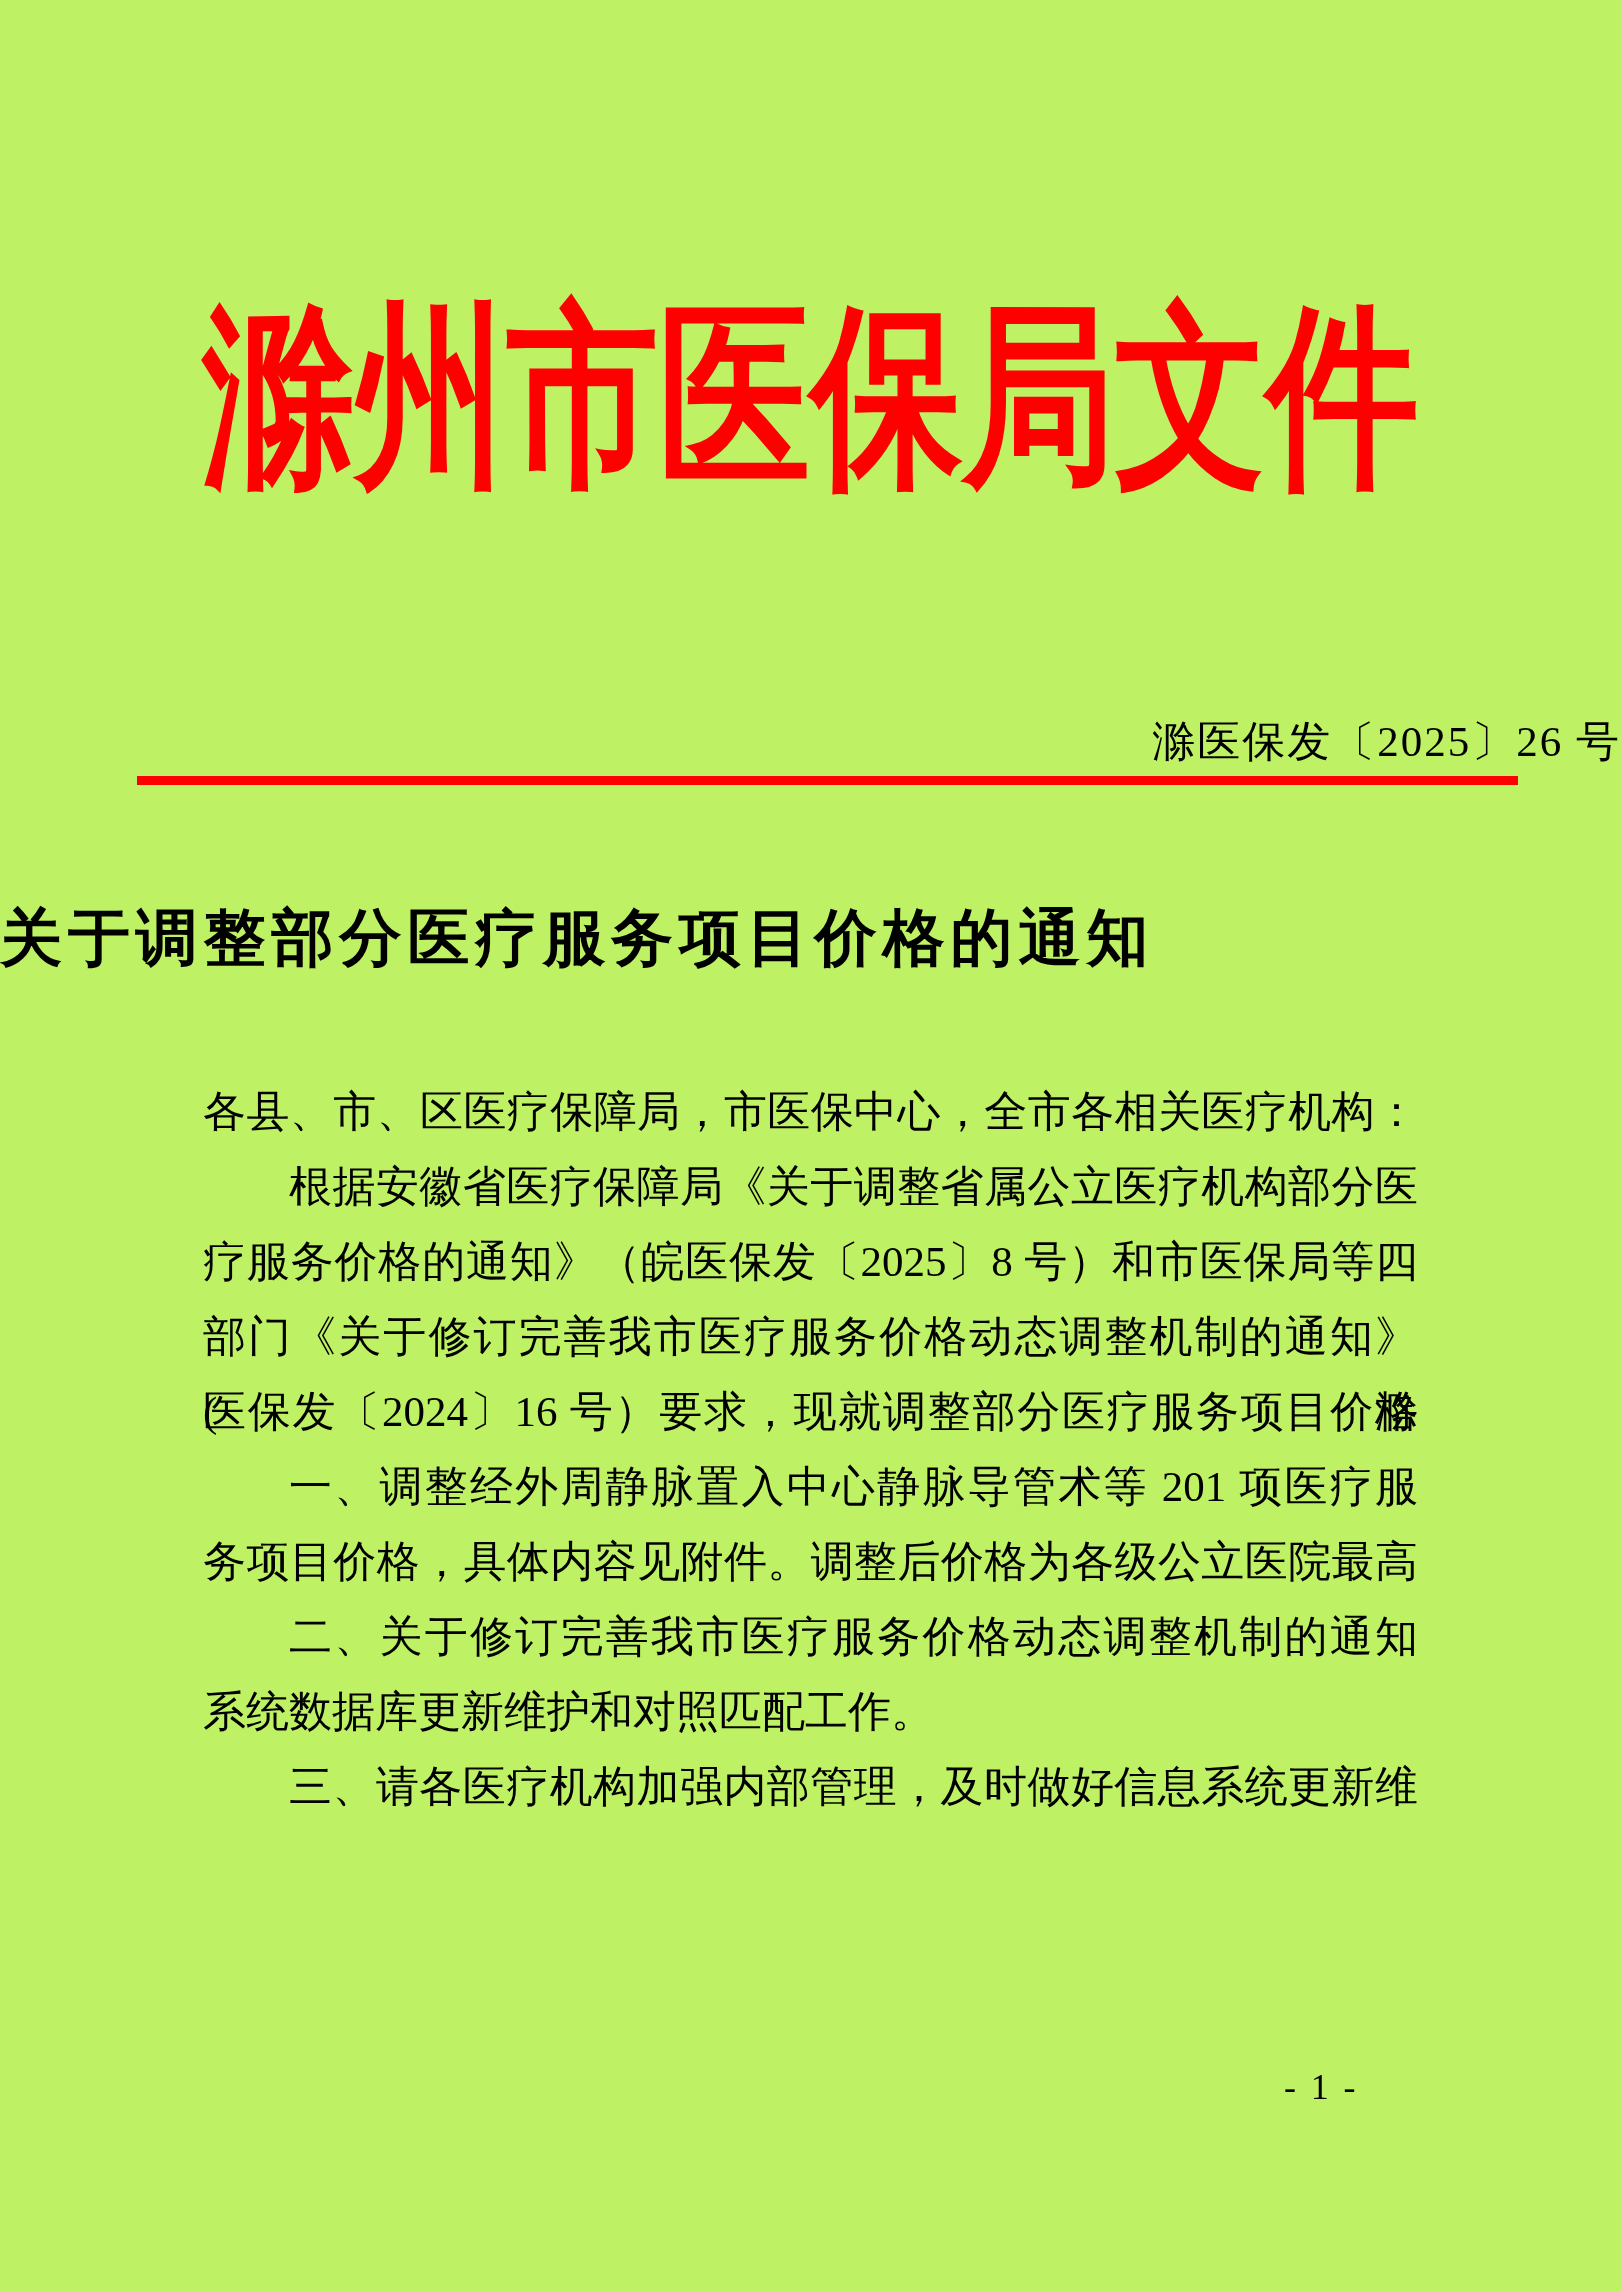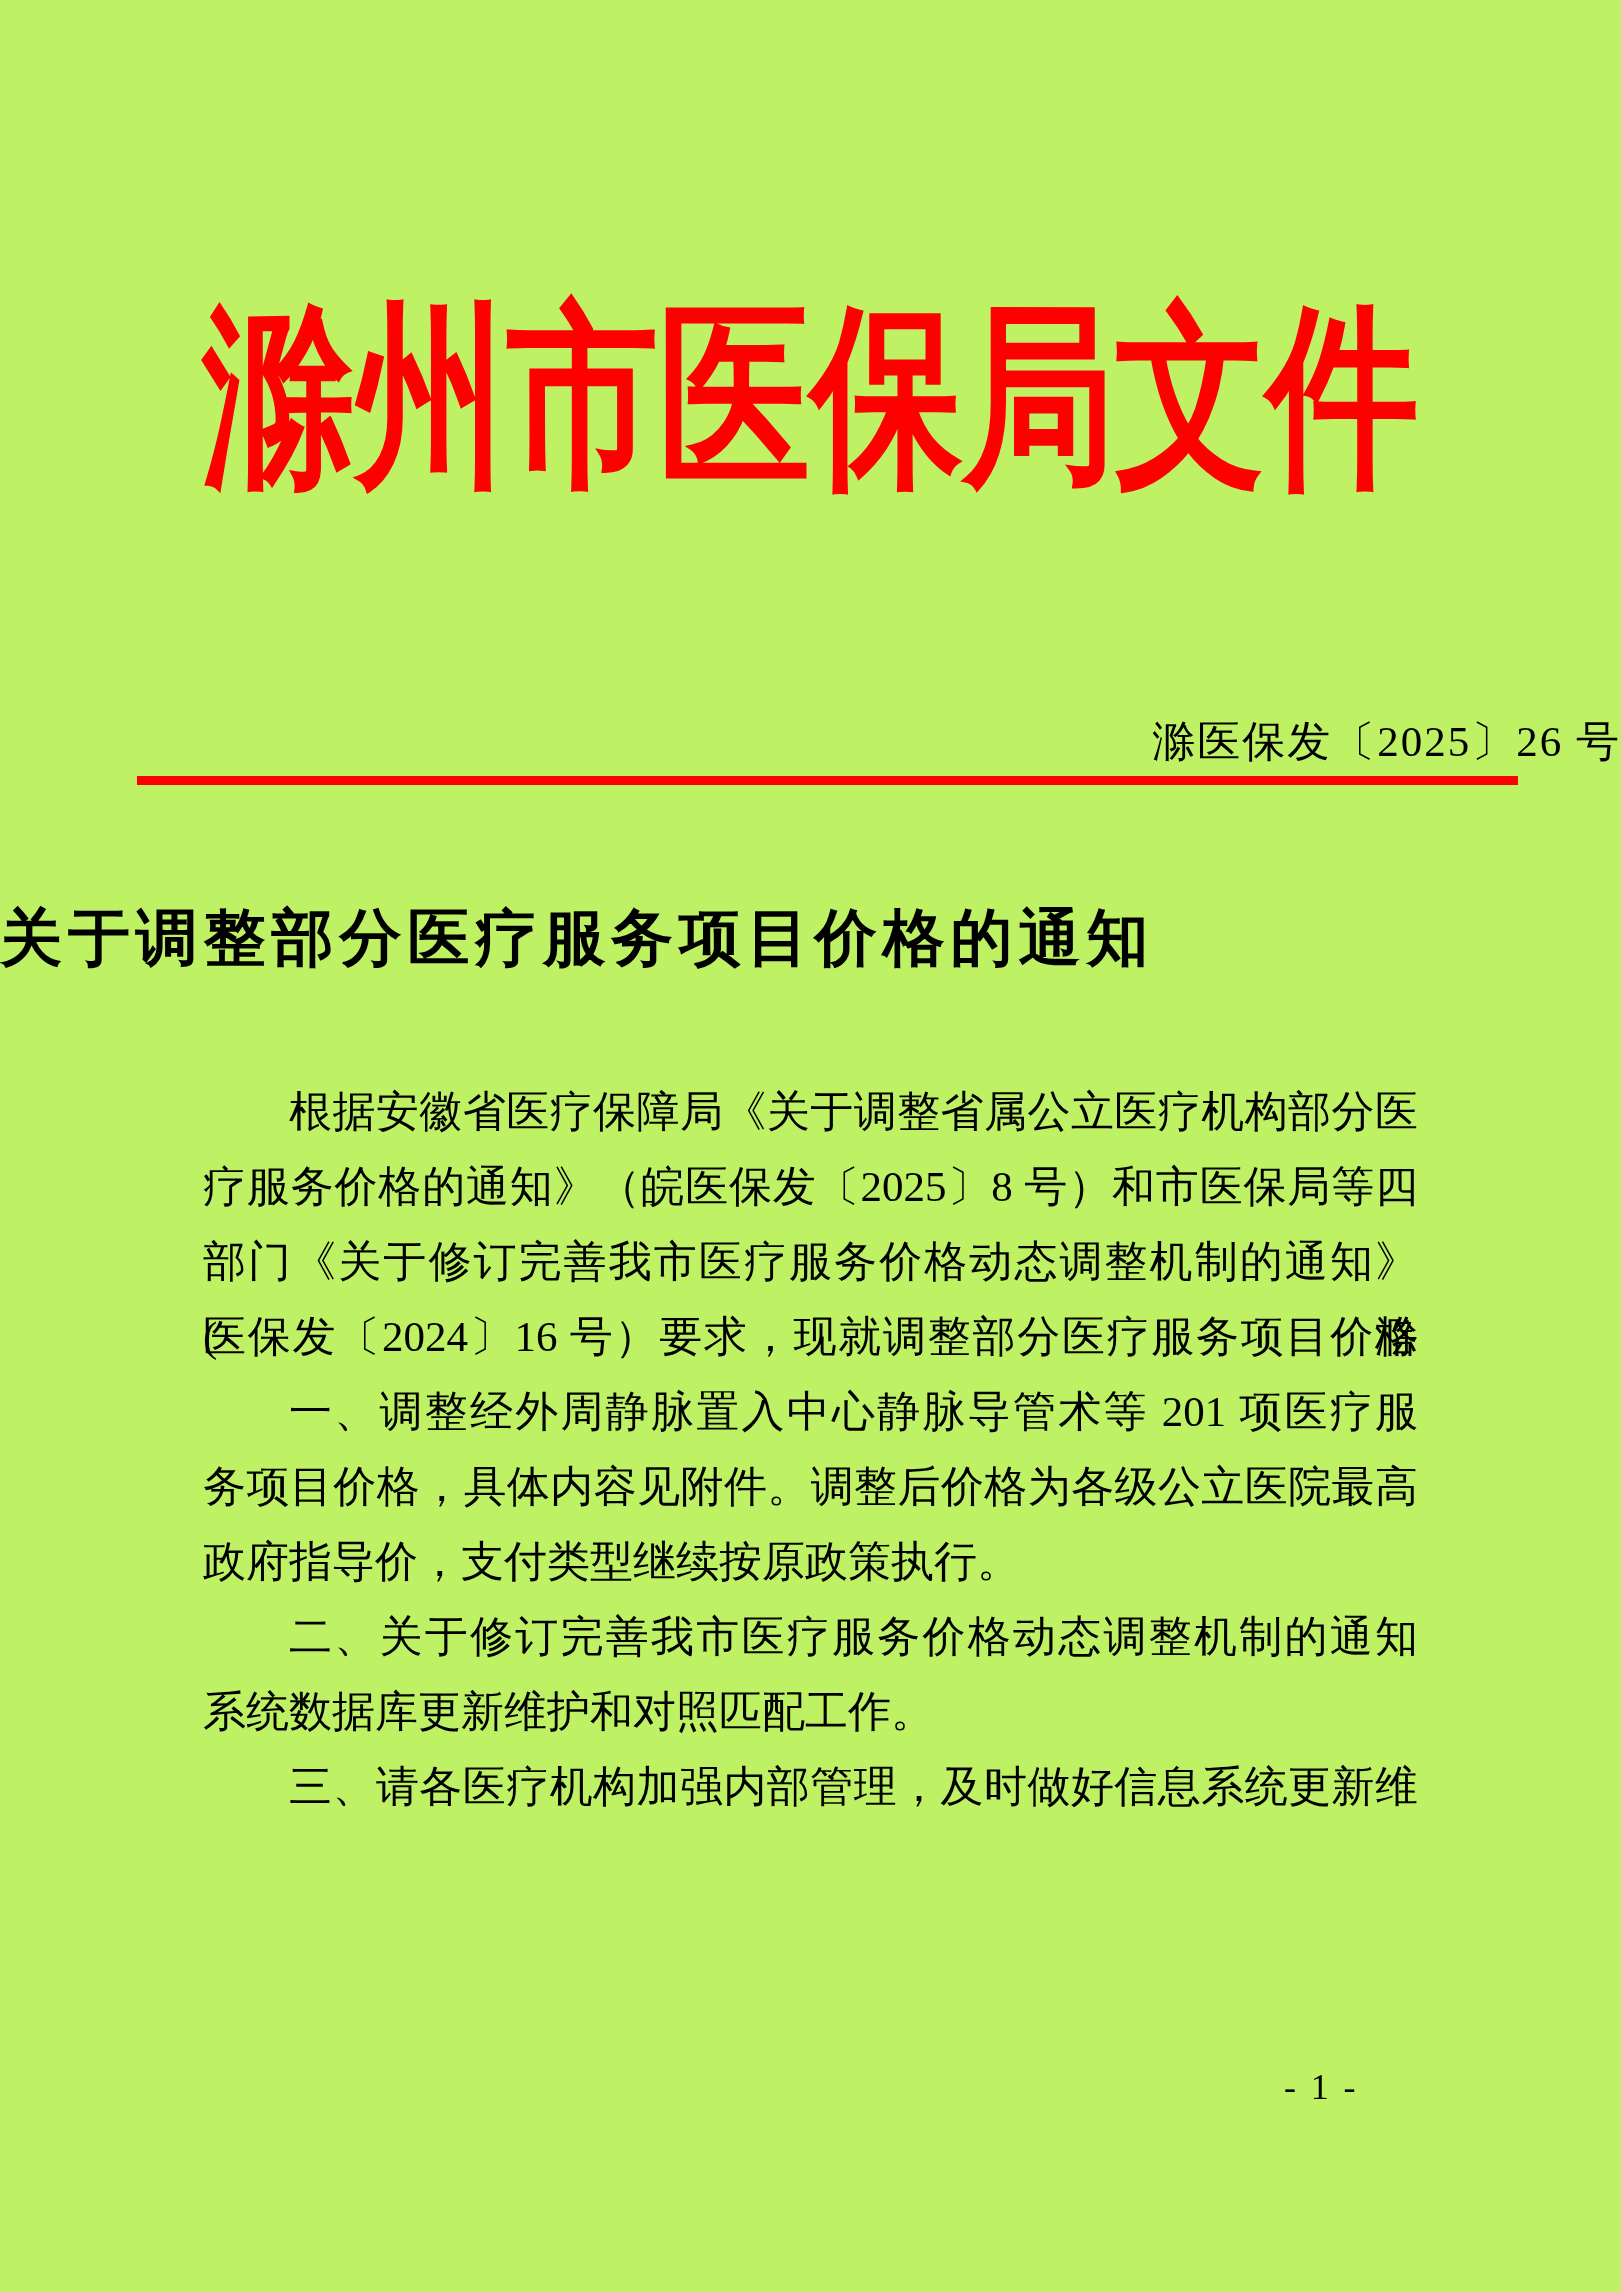--- a/index.html
+++ b/index.html
@@ -108,35 +108,35 @@
   <div class="agency-title">滁州市医保局文件</div>
 
   <div class="doc-number">滁医保发〔2025〕26 号</div>
 
   <div class="red-rule"></div>
 
   <div class="doc-title">关于调整部分医疗服务项目价格的通知</div>
 
   <div class="body-text">
 
+      <div class="body-line justify">各县、市、区医疗保障局，市医保中心，全市各相关医疗机构：</div>
 
       <div class="body-line indent justify">根据安徽省医疗保障局《关于调整省属公立医疗机构部分医</div>
 
       <div class="body-line justify">疗服务价格的通知》（皖医保发〔2025〕8 号）和市医保局等四</div>
 
       <div class="body-line justify">部门《关于修订完善我市医疗服务价格动态调整机制的通知》(滁</div>
 
       <div class="body-line justify">医保发〔2024〕16 号）要求，现就调整部分医疗服务项目价格</div>
 
 
       <div class="body-line indent justify">一、调整经外周静脉置入中心静脉导管术等 201 项医疗服</div>
 
       <div class="body-line justify">务项目价格，具体内容见附件。调整后价格为各级公立医院最高</div>
 
-      <div class="body-line">政府指导价，支付类型继续按原政策执行。</div>
 
       <div class="body-line indent justify">二、关于修订完善我市医疗服务价格动态调整机制的通知</div>
 
       <div class="body-line">系统数据库更新维护和对照匹配工作。</div>
 
       <div class="body-line indent justify">三、请各医疗机构加强内部管理，及时做好信息系统更新维</div>
     </div>
 
   <div class="page-number">- 1 -</div>
 

